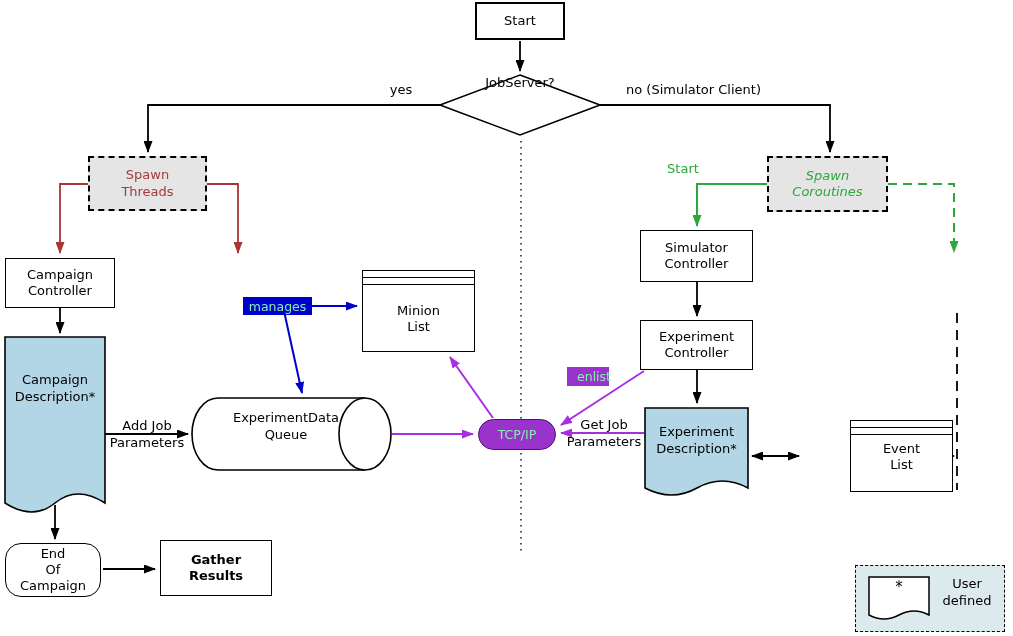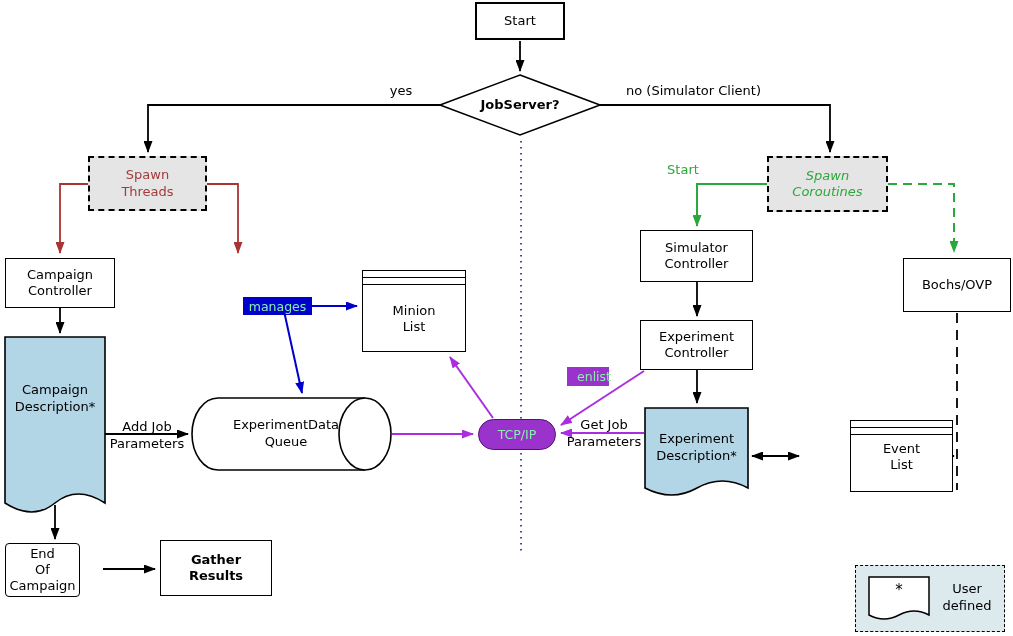--- a/index.html
+++ b/index.html
@@ -1,21 +1,21 @@
 <!DOCTYPE html>
 <html><head>
 <meta charset="utf-8">
 <style>
   html,body{margin:0;padding:0;background:#fff;}
   #stage{position:relative;width:1013px;height:636px;background:#fff;
          font-family:"DejaVu Sans", sans-serif;color:#000;overflow:hidden;}
   .abs{position:absolute;box-sizing:border-box;}
   .node{border:1.6px solid #000;background:#fff;display:flex;align-items:center;justify-content:center;
         text-align:center;white-space:pre-line;font-size:13px;line-height:1.25;}
-  .plain{display:flex;align-items:center;justify-content:center;text-align:center;
+  .plain{display:flex;align-items:flex-start;justify-content:center;text-align:center;
          white-space:pre-line;font-size:13px;line-height:1.3;background:transparent;}
   .dashedbox{border:2px dashed #000;background:#e5e5e5;}
   .ln{position:absolute;left:0;right:0;border-top:1.5px solid #000;}
   .tagfill{color:#86efac;font-size:12.5px;display:flex;align-items:center;justify-content:center;}
   svg{position:absolute;left:0;top:0;}
 </style>
 </head>
 <body>
 
 <div id="stage">
@@ -74,41 +74,41 @@
     <path d="M644,433 L561,433" fill="none" stroke="#aa2ee0" stroke-width="2" marker-end="url(#m-purple)"></path>
 
     <path d="M767,184 L697,184 L697,226" fill="none" stroke="#2ba83a" stroke-width="2" marker-end="url(#m-green)"></path>
     <path d="M888,184 L954,184 L954,252" fill="none" stroke="#2ba83a" stroke-width="2" stroke-dasharray="9,6" marker-end="url(#m-green)"></path>
   </svg>
 
   <div class="abs node" style="left:475px;top:2px;width:90px;height:38px;border-width:2px;">
     <span>Start</span>
   </div>
 
-  <div class="abs plain" style="left:440px;top:75px;width:160px;height:60px;font-weight:bold;">
+  <div class="abs plain" style="left:440px;top:75px;width:160px;height:60px;">
     <span>JobServer?</span>
   </div>
 
   <div class="abs node dashedbox" style="left:88px;top:156px;width:119px;height:55px;color:#a33b3b;">
     <span>Spawn
 Threads</span>
   </div>
 
   <div class="abs node dashedbox" style="left:767px;top:156px;width:121px;height:56px;color:#2ba83a;font-style:italic;">
     <span>Spawn
 Coroutines</span>
   </div>
 
   <div class="abs node" style="left:5px;top:258px;width:110px;height:50px;">
     <span>Campaign
 Controller</span>
   </div>
 
 
-  <div class="abs node" style="left:362px;top:270px;width:104px;height:82px;padding-top:16px;">
+  <div class="abs node" style="left:362px;top:270px;width:113px;height:82px;padding-top:16px;">
     <div class="ln" style="top:6px;"></div>
     <div class="ln" style="top:13px;"></div>
     <span>Minion
 List</span>
   </div>
 
   <div class="abs plain" style="left:5px;top:372px;width:100px;height:54px;">
     <span>Campaign
 Description*</span>
   </div>
@@ -137,25 +137,22 @@
 Description*</span>
   </div>
 
   <div class="abs node" style="left:802px;top:420px;width:103px;height:72px;padding-top:2px;margin-left:48px;">
     <div class="ln" style="top:6px;"></div>
     <div class="ln" style="top:13px;"></div>
     <span>Event
 List</span>
   </div>
 
-  <div class="abs node" style="left:903px;top:258px;width:108px;height:54px;">
-    <span>Bochs/OVP</span>
-  </div>
-
-  <div class="abs node" style="left:5px;top:543px;width:75px;height:54px;border-radius:4px;">
+
+  <div class="abs node" style="left:5px;top:543px;width:96px;height:54px;border-radius:16px;">
     <span>End
 Of
 Campaign</span>
   </div>
 
   <div class="abs node" style="left:160px;top:540px;width:112px;height:56px;font-weight:bold;">
     <span>Gather
 Results</span>
   </div>
 

